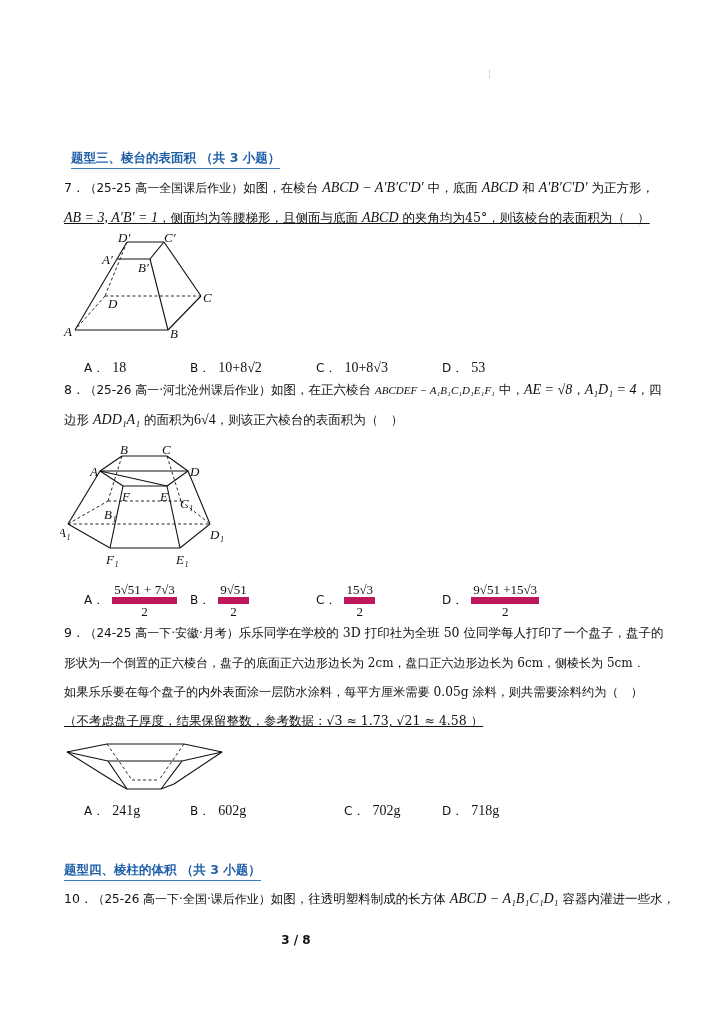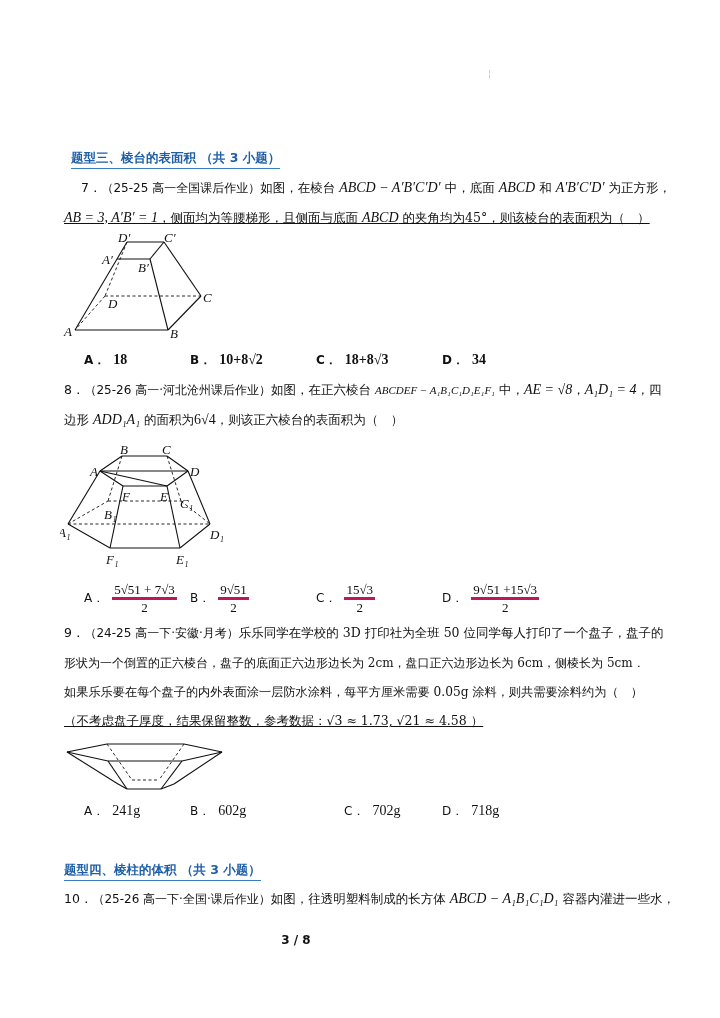--- a/index.html
+++ b/index.html
@@ -11,34 +11,34 @@
   .line { white-space:nowrap; font-size:12.5px; line-height:18px; }
   .qn { font-family:"DejaVu Sans", sans-serif; }
   .src { font-family:"DejaVu Sans", sans-serif; font-size:12px; }
   .m { font-family:"Liberation Serif", serif; font-style:italic; font-size:14px; }
   .mr { font-family:"Liberation Serif", serif; font-size:14px; }
   .opt { white-space:nowrap; font-size:12.5px; }
   .ol { font-family:"DejaVu Sans", sans-serif; font-size:12px; margin-right:8px; }
   .ov { font-family:"Liberation Serif", serif; font-size:14px; }
   .frac { display:inline-flex; flex-direction:column; align-items:center; vertical-align:middle;
           font-family:"Liberation Serif", serif; font-size:13px; line-height:15px; }
-  .frac .num { border-bottom:3px solid #be185d; padding:0 2px; }
+  .frac .num { border-bottom:7px solid #be185d; padding:0 2px; }
   .pageno { font-family:"DejaVu Sans", sans-serif; font-weight:bold; font-size:12px; }
   svg text { font-family:"Liberation Serif", serif; font-style:italic; font-size:13px; fill:#111; }
   svg .e { stroke:#111; stroke-width:1.1; fill:none; }
   svg .d { stroke:#111; stroke-width:0.9; fill:none; stroke-dasharray:3 2.5; }
 </style>
 </head>
 <body>
 
 <div class="abs" style="left:488px;top:68px;color:#bbb;font-size:9px;">¦</div>
 
 <div class="abs sec" style="left:71px;top:150px;">题型三、棱台的表面积 （共 3 小题）</div>
 
-<div class="abs line" style="left:64px;top:179px;margin-left:17px;">
+<div class="abs line" style="left:64px;top:179px;">
   <span class="qn">7．</span><span class="src">（25-25 高一全国课后作业）</span><span>如图，在棱台 </span><span class="m">ABCD − A′B′C′D′</span><span> 中，底面 </span><span class="m">ABCD</span><span> 和 </span><span class="m">A′B′C′D′</span><span> 为正方形，</span>
 </div>
 <div class="abs line" style="left:64px;top:209px;text-decoration:underline;">
   <span class="m">AB = 3, A′B′ = 1</span><span>，侧面均为等腰梯形，且侧面与底面 </span><span class="m">ABCD</span><span> 的夹角均为45°，则该棱台的表面积为（　）</span>
 </div>
 
 <svg class="abs" style="left:60px;top:232px;" width="160" height="110">
   <line class="e" x1="67" y1="10" x2="104" y2="10"></line>
   <line class="e" x1="57" y1="27" x2="90" y2="27"></line>
   <line class="e" x1="67" y1="10" x2="57" y2="27"></line>
@@ -54,25 +54,25 @@
   <text x="58" y="10">D′</text>
   <text x="104" y="10">C′</text>
   <text x="42" y="32">A′</text>
   <text x="78" y="40">B′</text>
   <text x="48" y="76">D</text>
   <text x="143" y="70">C</text>
   <text x="4" y="104">A</text>
   <text x="110" y="106">B</text>
 </svg>
 
-<div class="abs" style="left:84px;top:352px;width:560px;height:20px;font-weight:bold;">
+<div class="abs" style="left:84px;top:360px;width:560px;height:20px;">
   <div class="abs opt" style="left:0;"><span class="ol">A．</span><span class="ov">18</span></div>
   <div class="abs opt" style="left:106px;"><span class="ol">B．</span><span class="ov">10+8√2</span></div>
-  <div class="abs opt" style="left:232px;"><span class="ol">C．</span><span class="ov">18+8√3</span></div>
-  <div class="abs opt" style="left:358px;"><span class="ol">D．</span><span class="ov">34</span></div>
+  <div class="abs opt" style="left:232px;"><span class="ol">C．</span><span class="ov">10+8√3</span></div>
+  <div class="abs opt" style="left:358px;"><span class="ol">D．</span><span class="ov">53</span></div>
 </div>
 
 <div class="abs line" style="left:64px;top:381px;">
   <span class="qn">8．</span><span class="src">（25-26 高一·河北沧州课后作业）</span><span>如图，在正六棱台 </span><span class="m" style="font-size:11px">ABCDEF − A₁B₁C₁D₁E₁F₁</span><span> 中，</span><span class="m">AE = √8</span><span>，</span><span class="m">A₁D₁ = 4</span><span>，四</span>
 </div>
 <div class="abs line" style="left:64px;top:411px;">
   <span>边形 </span><span class="m">ADD₁A₁</span><span> 的面积为</span><span class="mr">6√4</span><span>，则该正六棱台的表面积为（　）</span>
 </div>
 
 <svg class="abs" style="left:60px;top:444px;" width="180" height="130">

